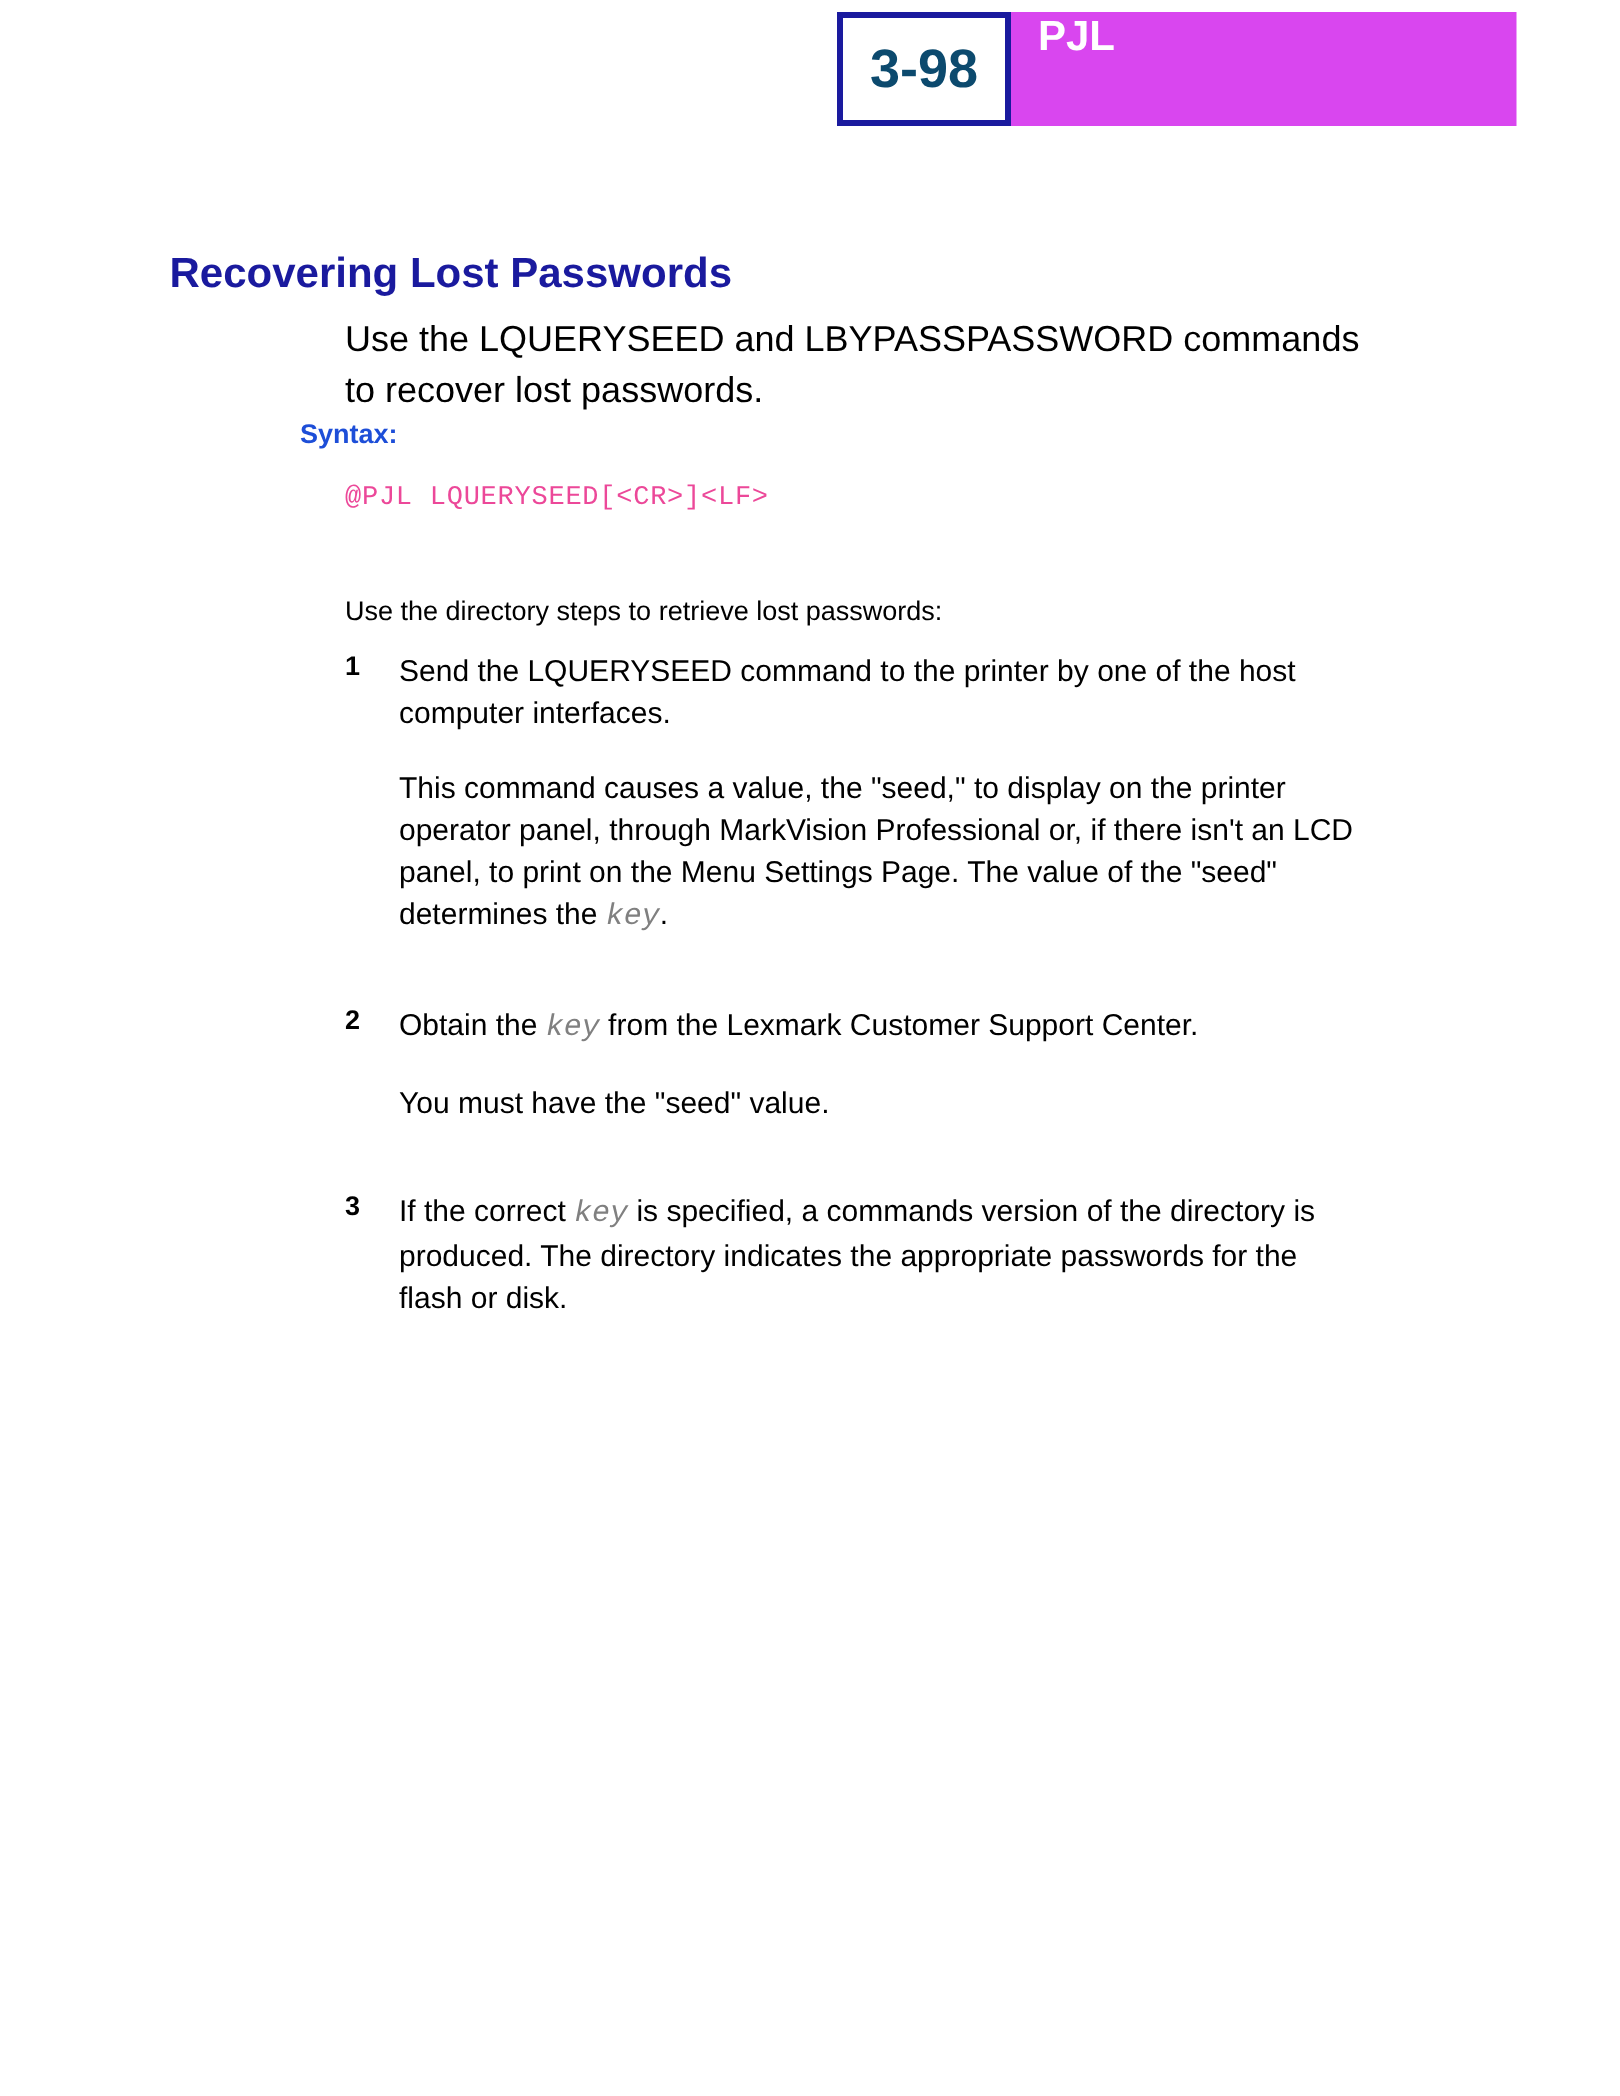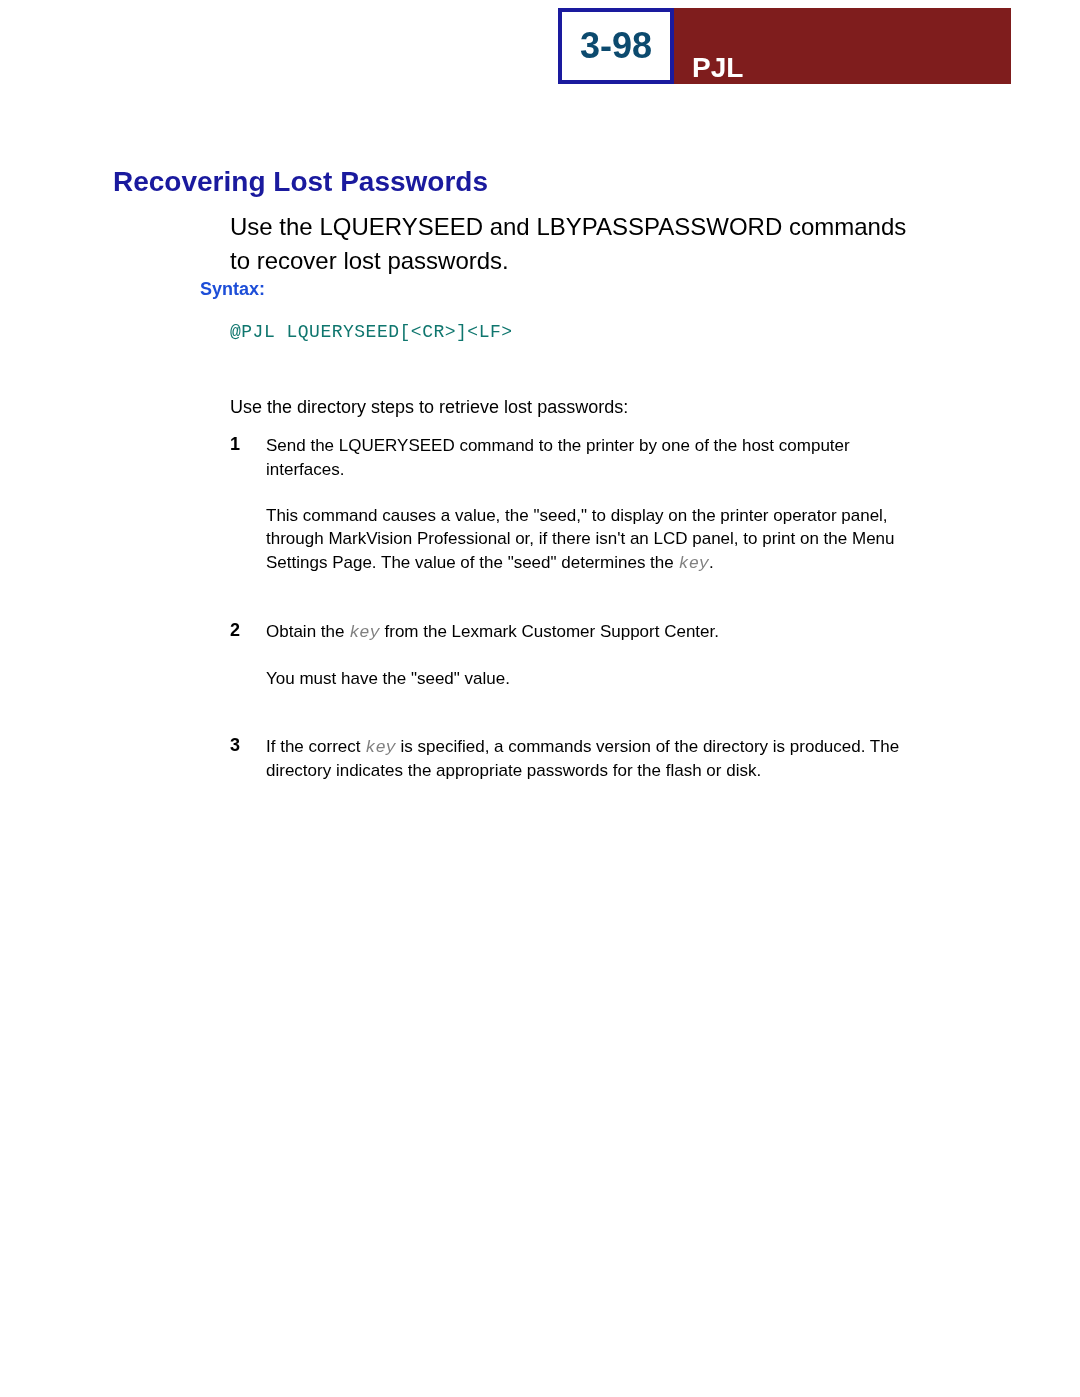--- a/index.html
+++ b/index.html
@@ -15,24 +15,24 @@
       position: relative;
     }
     .header-bar {
       position: absolute;
       top: 8px;
       right: 69px;
       height: 76px;
       display: flex;
     }
     .header-ribbon {
-      background: #7f1d1d;
+      background: #d946ef;
       height: 76px;
       display: flex;
-      align-items: flex-end;
+      align-items: flex-start;
       padding-left: 60px;
       padding-right: 0;
       width: 453px;
     }
     .page-number-box {
       background: #ffffff;
       color: #0c4a6e;
       font-size: 36px;
       font-weight: bold;
       padding: 12px 18px;
@@ -76,21 +76,21 @@
       font-size: 18px;
       font-weight: bold;
       color: #1d4ed8;
     }
     .syntax-block {
       position: absolute;
       top: 320px;
       left: 230px;
       font-family: "Courier New", monospace;
       font-size: 18px;
-      color: #0f766e;
+      color: #ec4899;
       letter-spacing: 0.5px;
       line-height: 1.4;
     }
     .syntax-line-2 {
       margin-top: 22px;
     }
     .key-italic {
       font-style: italic;
       font-family: "Courier New", monospace;
     }
@@ -111,21 +111,21 @@
       display: flex;
       margin-bottom: 22px;
     }
     .step-number {
       font-weight: bold;
       font-size: 18px;
       width: 36px;
       flex-shrink: 0;
     }
     .step-content {
-      font-size: 17px;
+      font-size: 20px;
       color: #000000;
       line-height: 1.4;
     }
     .step-para {
       margin-bottom: 22px;
     }
     .mono-inline {
       font-family: "Courier New", monospace;
       font-style: italic;
       color: #808080;

